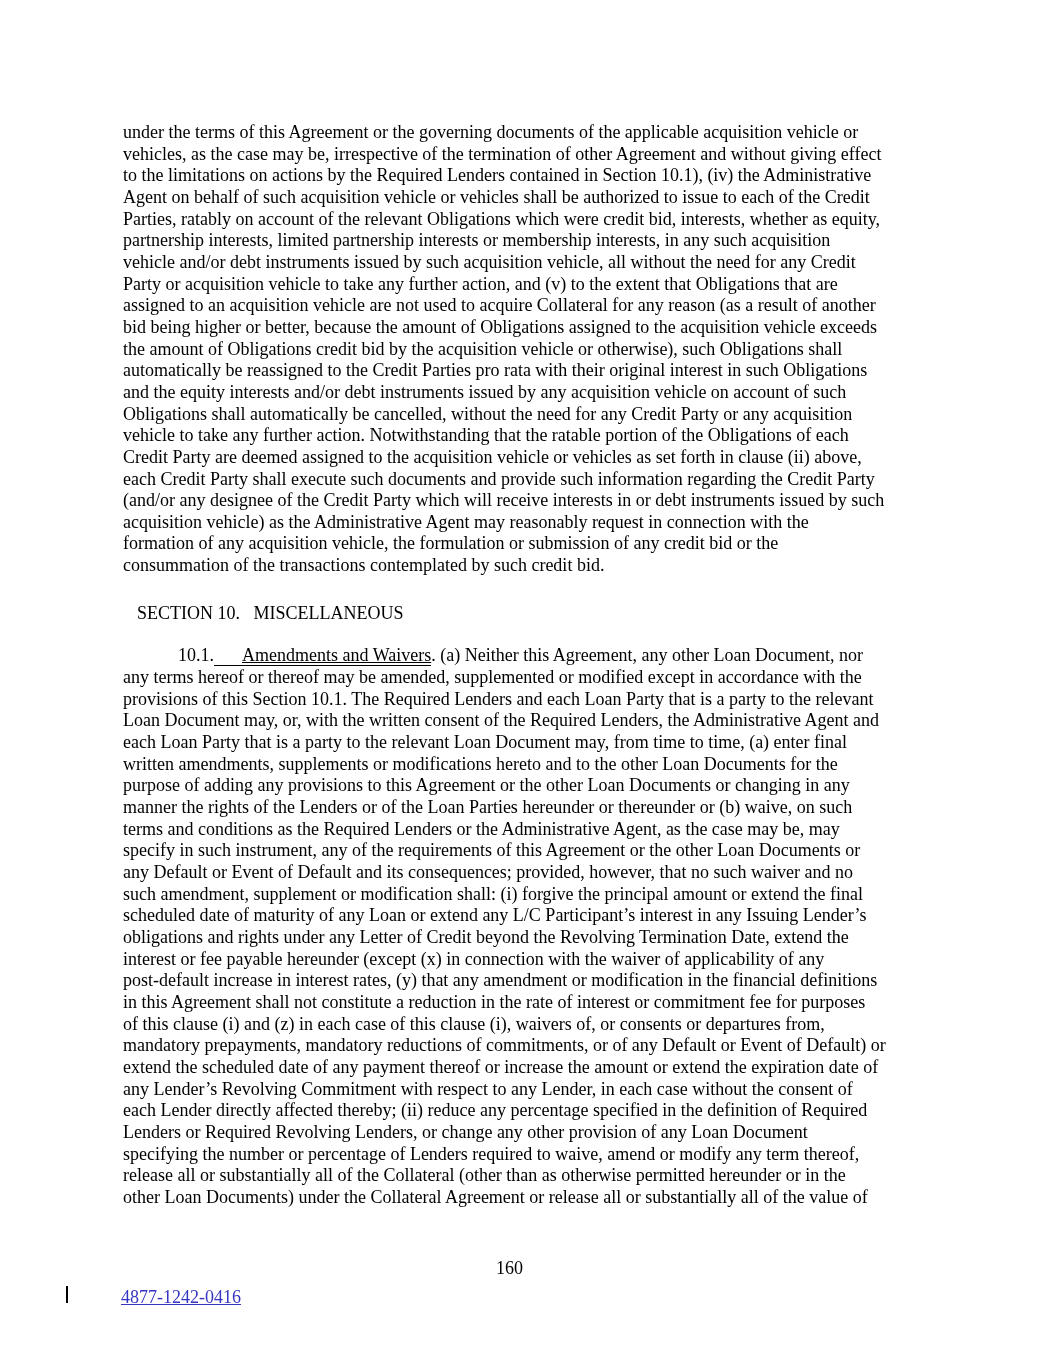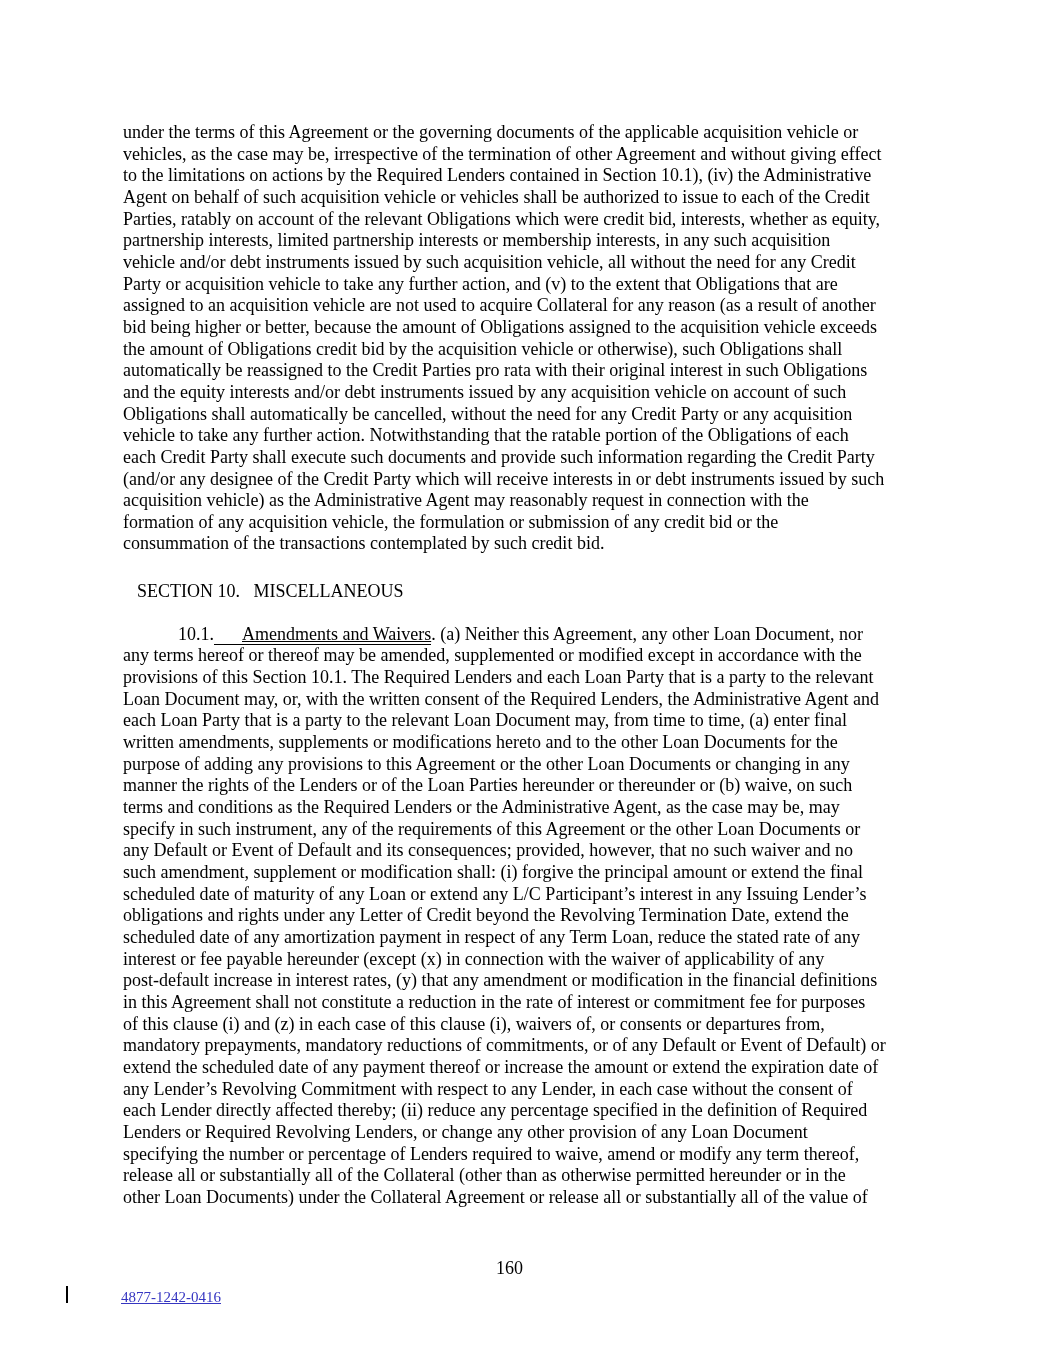--- a/index.html
+++ b/index.html
@@ -45,21 +45,21 @@
     right: 36px;
     top: 1258px;
     text-align: center;
     font-size: 18px;
     line-height: 21.65px;
   }
   .doc-number {
     position: absolute;
     left: 121px;
     top: 1290px;
-    font-size: 15px;
+    font-size: 18px;
     line-height: 15px;
     color: #3535c1;
     text-decoration: underline;
     cursor: pointer;
   }
   .change-bar {
     position: absolute;
     left: 66px;
     top: 1286px;
     width: 2px;
@@ -82,20 +82,21 @@
         <div class="line">partnership interests, limited partnership interests or membership interests, in any such acquisition</div>
         <div class="line">vehicle and/or debt instruments issued by such acquisition vehicle, all without the need for any Credit</div>
         <div class="line">Party or acquisition vehicle to take any further action, and (v) to the extent that Obligations that are</div>
         <div class="line">assigned to an acquisition vehicle are not used to acquire Collateral for any reason (as a result of another</div>
         <div class="line">bid being higher or better, because the amount of Obligations assigned to the acquisition vehicle exceeds</div>
         <div class="line">the amount of Obligations credit bid by the acquisition vehicle or otherwise), such Obligations shall</div>
         <div class="line">automatically be reassigned to the Credit Parties pro rata with their original interest in such Obligations</div>
         <div class="line">and the equity interests and/or debt instruments issued by any acquisition vehicle on account of such</div>
         <div class="line">Obligations shall automatically be cancelled, without the need for any Credit Party or any acquisition</div>
         <div class="line">vehicle to take any further action. Notwithstanding that the ratable portion of the Obligations of each</div>
+        <div class="line">Credit Party are deemed assigned to the acquisition vehicle or vehicles as set forth in clause (ii) above,</div>
         <div class="line">each Credit Party shall execute such documents and provide such information regarding the Credit Party</div>
         <div class="line">(and/or any designee of the Credit Party which will receive interests in or debt instruments issued by such</div>
         <div class="line">acquisition vehicle) as the Administrative Agent may reasonably request in connection with the</div>
         <div class="line">formation of any acquisition vehicle, the formulation or submission of any credit bid or the</div>
         <div class="line">consummation of the transactions contemplated by such credit bid.</div>
       </div>
 
     <div class="heading">SECTION 10.   MISCELLANEOUS</div>
 
     <div class="para">
@@ -107,21 +108,20 @@
           <div class="line">each Loan Party that is a party to the relevant Loan Document may, from time to time, (a) enter final</div>
           <div class="line">written amendments, supplements or modifications hereto and to the other Loan Documents for the</div>
           <div class="line">purpose of adding any provisions to this Agreement or the other Loan Documents or changing in any</div>
           <div class="line">manner the rights of the Lenders or of the Loan Parties hereunder or thereunder or (b) waive, on such</div>
           <div class="line">terms and conditions as the Required Lenders or the Administrative Agent, as the case may be, may</div>
           <div class="line">specify in such instrument, any of the requirements of this Agreement or the other Loan Documents or</div>
           <div class="line">any Default or Event of Default and its consequences; provided, however, that no such waiver and no</div>
           <div class="line">such amendment, supplement or modification shall: (i) forgive the principal amount or extend the final</div>
           <div class="line">scheduled date of maturity of any Loan or extend any L/C Participant’s interest in any Issuing Lender’s</div>
           <div class="line">obligations and rights under any Letter of Credit beyond the Revolving Termination Date, extend the</div>
-          <div class="line">scheduled date of any amortization payment in respect of any Term Loan, reduce the stated rate of any</div>
           <div class="line">interest or fee payable hereunder (except (x) in connection with the waiver of applicability of any</div>
           <div class="line">post-default increase in interest rates, (y) that any amendment or modification in the financial definitions</div>
           <div class="line">in this Agreement shall not constitute a reduction in the rate of interest or commitment fee for purposes</div>
           <div class="line">of this clause (i) and (z) in each case of this clause (i), waivers of, or consents or departures from,</div>
           <div class="line">mandatory prepayments, mandatory reductions of commitments, or of any Default or Event of Default) or</div>
           <div class="line">extend the scheduled date of any payment thereof or increase the amount or extend the expiration date of</div>
           <div class="line">any Lender’s Revolving Commitment with respect to any Lender, in each case without the consent of</div>
           <div class="line">each Lender directly affected thereby; (ii) reduce any percentage specified in the definition of Required</div>
           <div class="line">Lenders or Required Revolving Lenders, or change any other provision of any Loan Document</div>
           <div class="line">specifying the number or percentage of Lenders required to waive, amend or modify any term thereof,</div>

